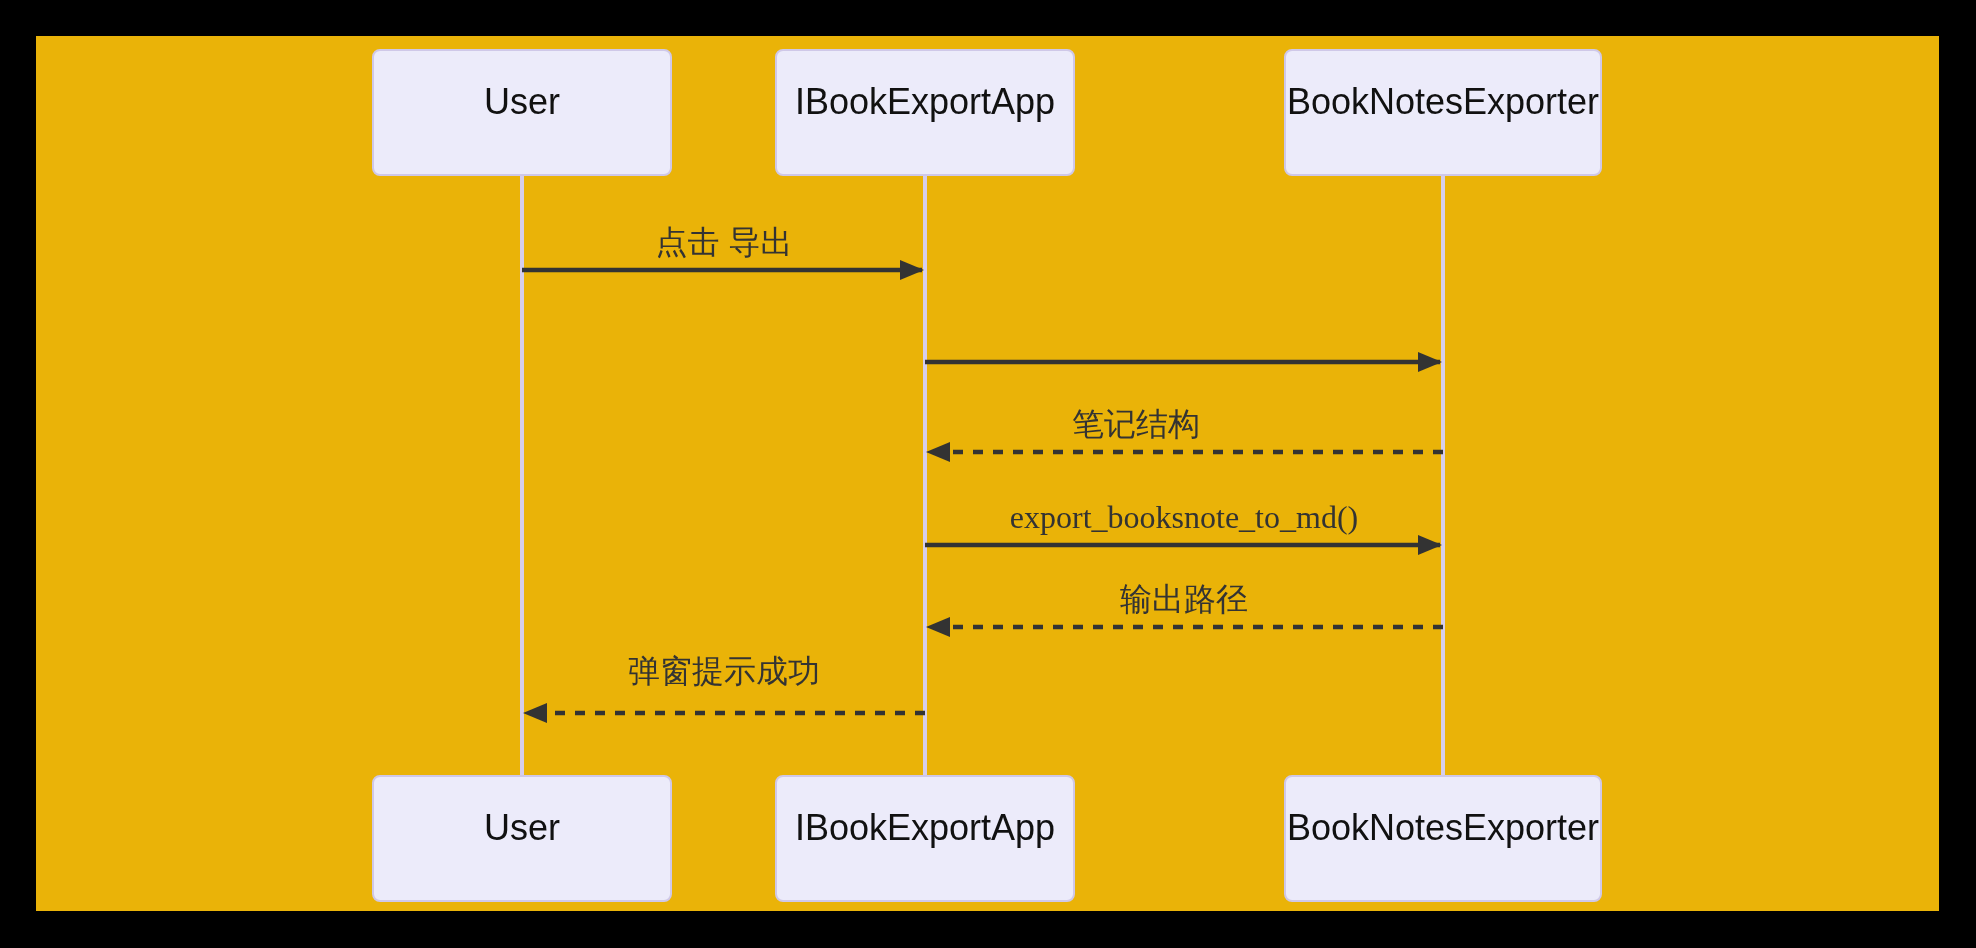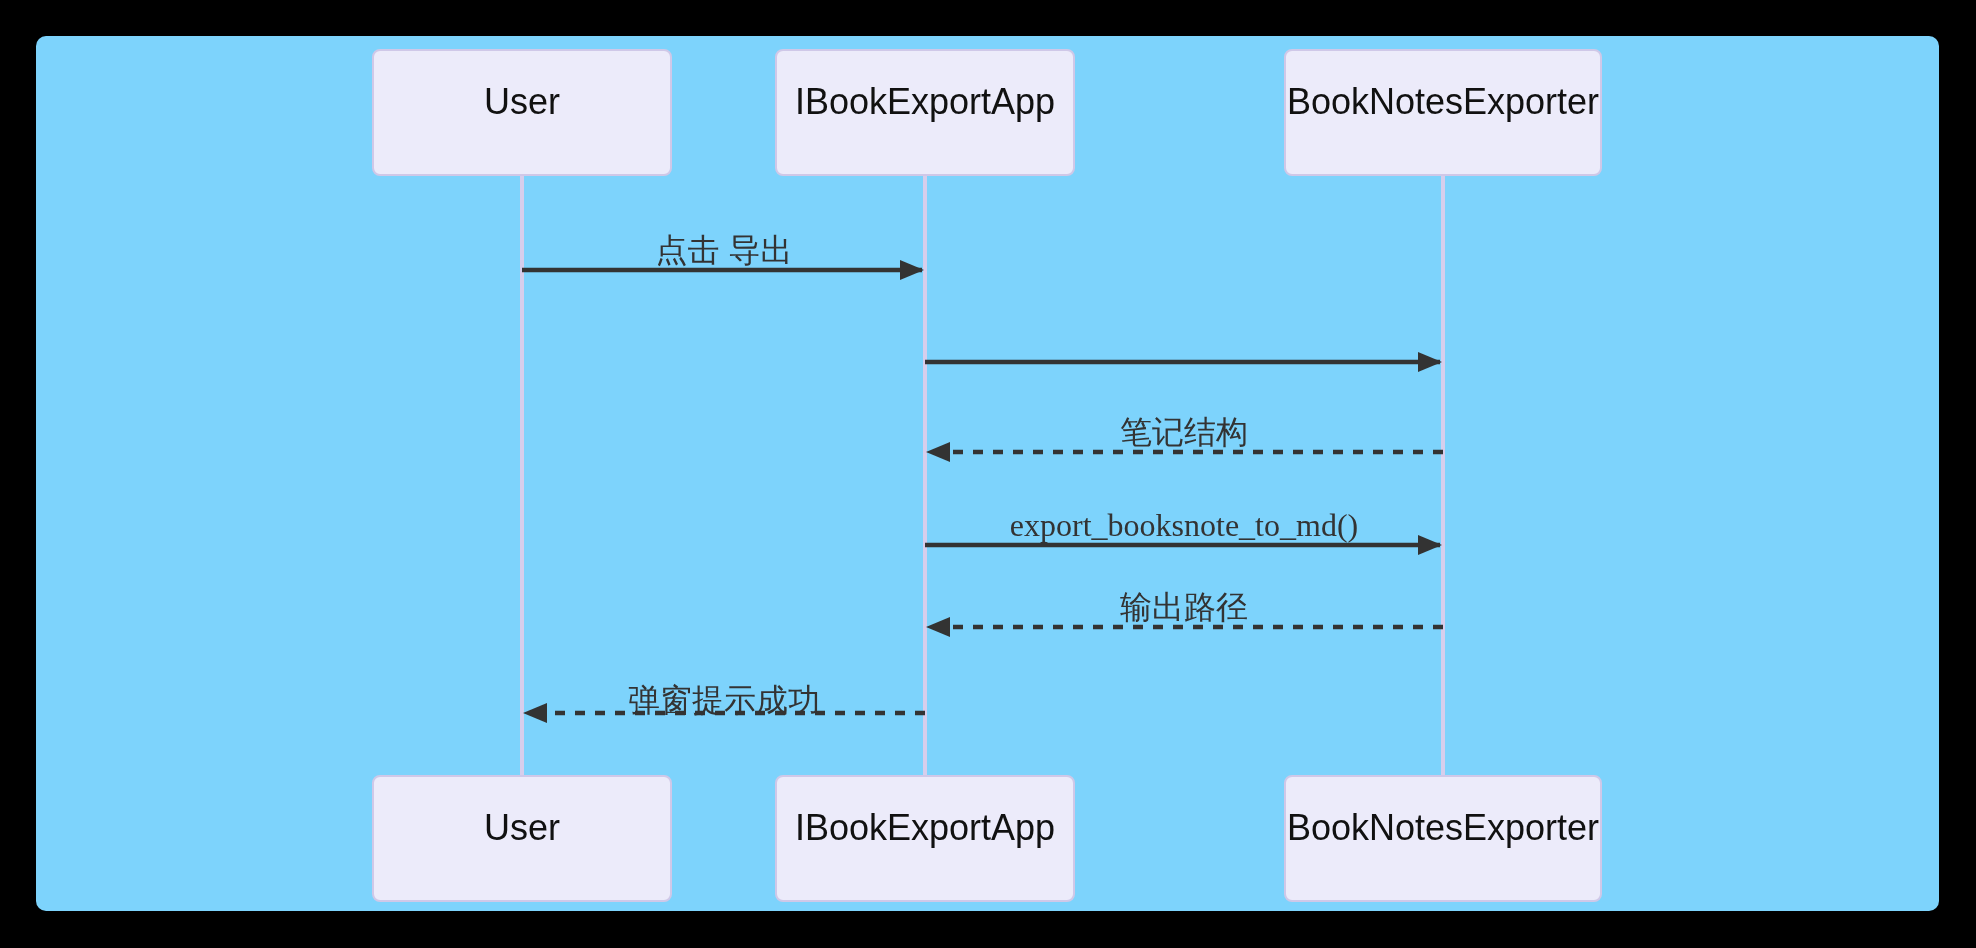--- a/index.html
+++ b/index.html
@@ -10,22 +10,22 @@
     background: #000000;
     font-family: "Liberation Sans", "DejaVu Sans", sans-serif;
     overflow: hidden;
   }
   .panel {
     position: absolute;
     left: 36px;
     top: 36px;
     width: 1903px;
     height: 875px;
-    background: #7dd3fc;
-    border-radius: 10px;
+    background: #eab308;
+    border-radius: 0;
   }
   .diagram-svg {
     position: absolute;
     left: 0;
     top: 0;
     width: 1903px;
     height: 875px;
   }
   .actor-box {
     position: absolute;
@@ -45,36 +45,35 @@
     color: #111111;
     white-space: nowrap;
   }
   .msg-label {
     position: absolute;
     transform: translateX(-50%);
     font-size: 32px;
     color: #333333;
     white-space: nowrap;
     line-height: 36px;
-    margin-top: 8px;
   }
   
   .pos-user-top        { left: 336px;  top: 13px;  }
   .pos-app-top         { left: 739px;  top: 13px;  }
   .pos-exporter-top    { left: 1248px; top: 13px;  width: 318px; }
   .pos-user-bottom     { left: 336px;  top: 739px; }
   .pos-app-bottom      { left: 739px;  top: 739px; }
   .pos-exporter-bottom { left: 1248px; top: 739px; width: 318px; }
   
   .pos-msg-0 { left: 688px;  top: 188px; }
   .pos-msg-1 { left: 1148px; top: 280px; }
-  .pos-msg-2 { left: 1148px; top: 370px; }
+  .pos-msg-2 { left: 1100px; top: 370px; }
   .pos-msg-3 { left: 1148px; top: 463px; font-family: Liberation Serif, serif; }
   .pos-msg-4 { left: 1148px; top: 545px; }
-  .pos-msg-5 { left: 688px;  top: 638px; font-family: Liberation Serif, serif; }
+  .pos-msg-5 { left: 688px;  top: 617px; font-family: Liberation Serif, serif; }
 </style>
 </head>
 <body>
 
 <div class="panel">
 
   <svg class="diagram-svg" viewBox="0 0 1903 875" xmlns="http://www.w3.org/2000/svg">
     <defs>
       <marker id="arrowhead" markerUnits="userSpaceOnUse" markerWidth="28" markerHeight="24" refX="24" refY="12" orient="auto">
         <path d="M2,2 L26,12 L2,22 Z" fill="#333333"></path>

